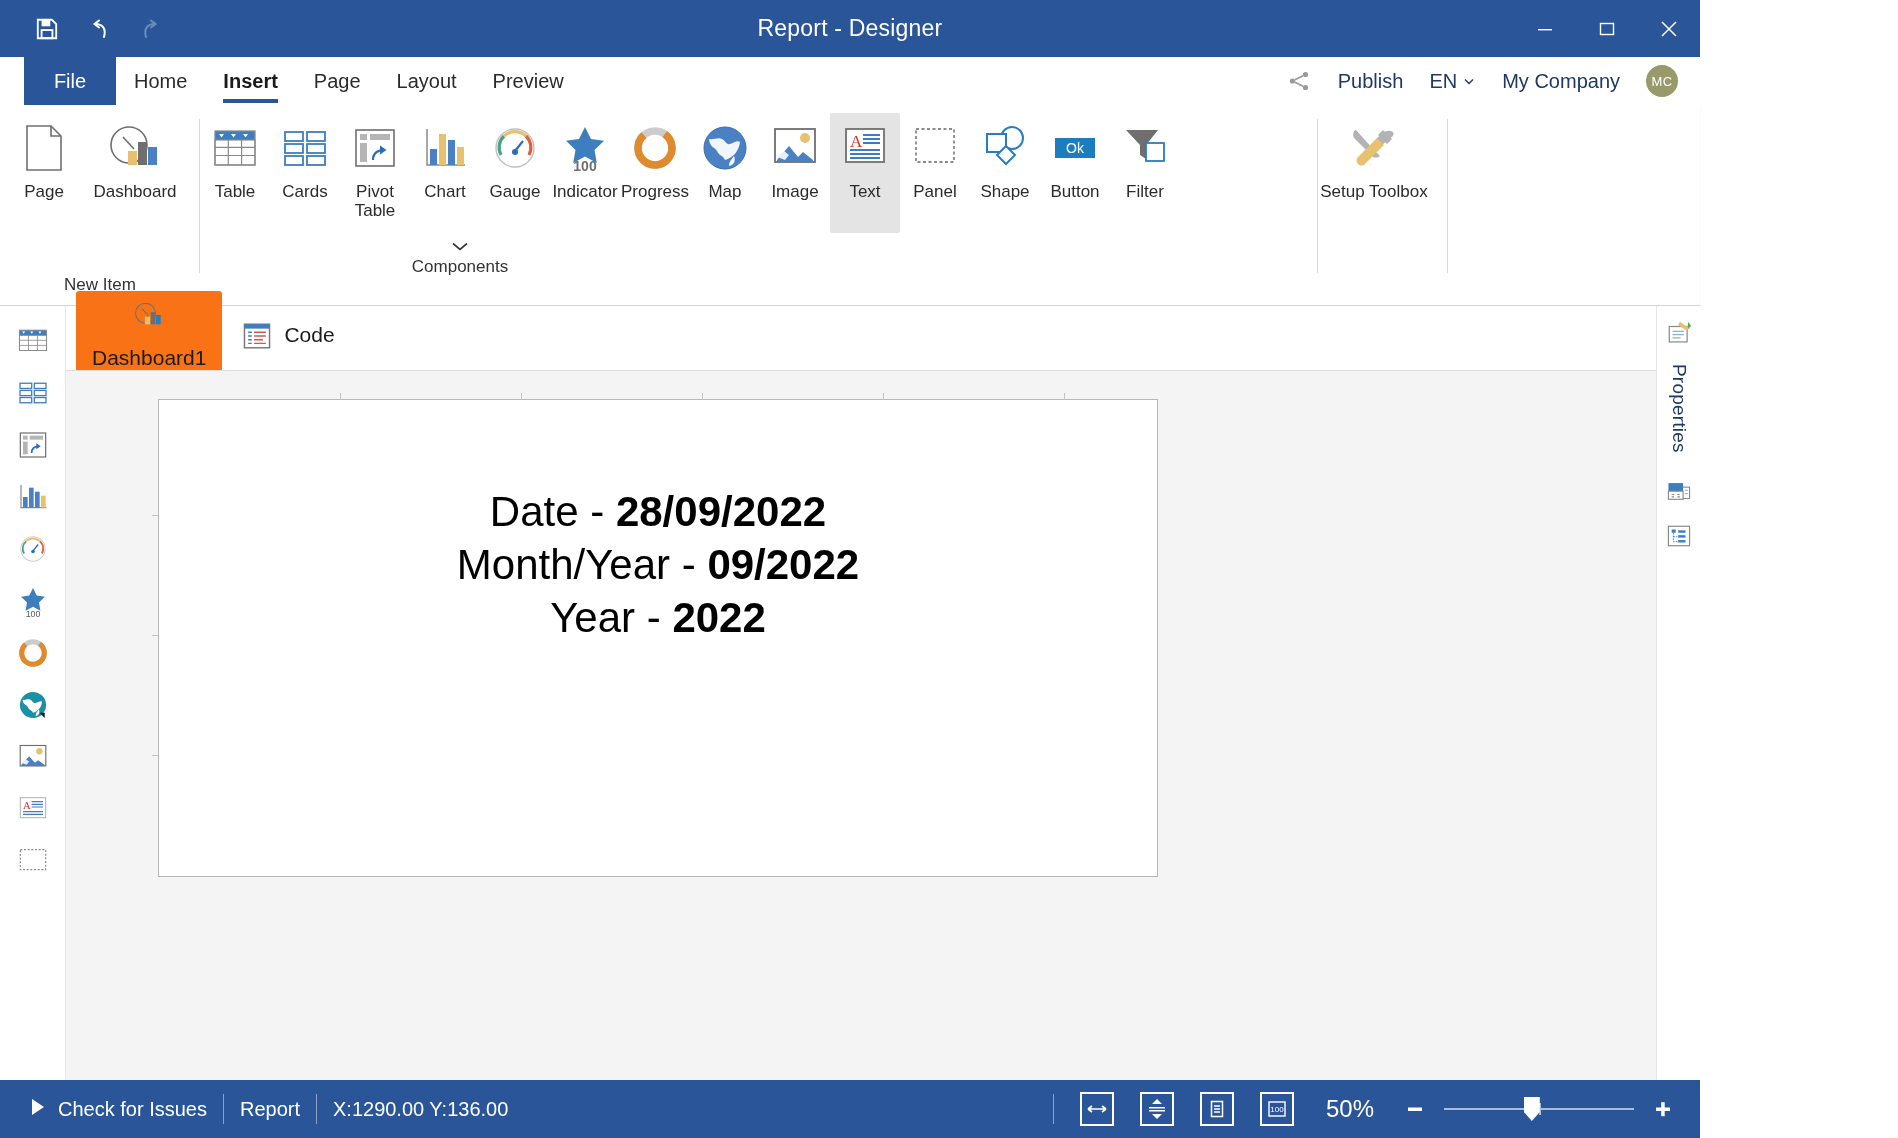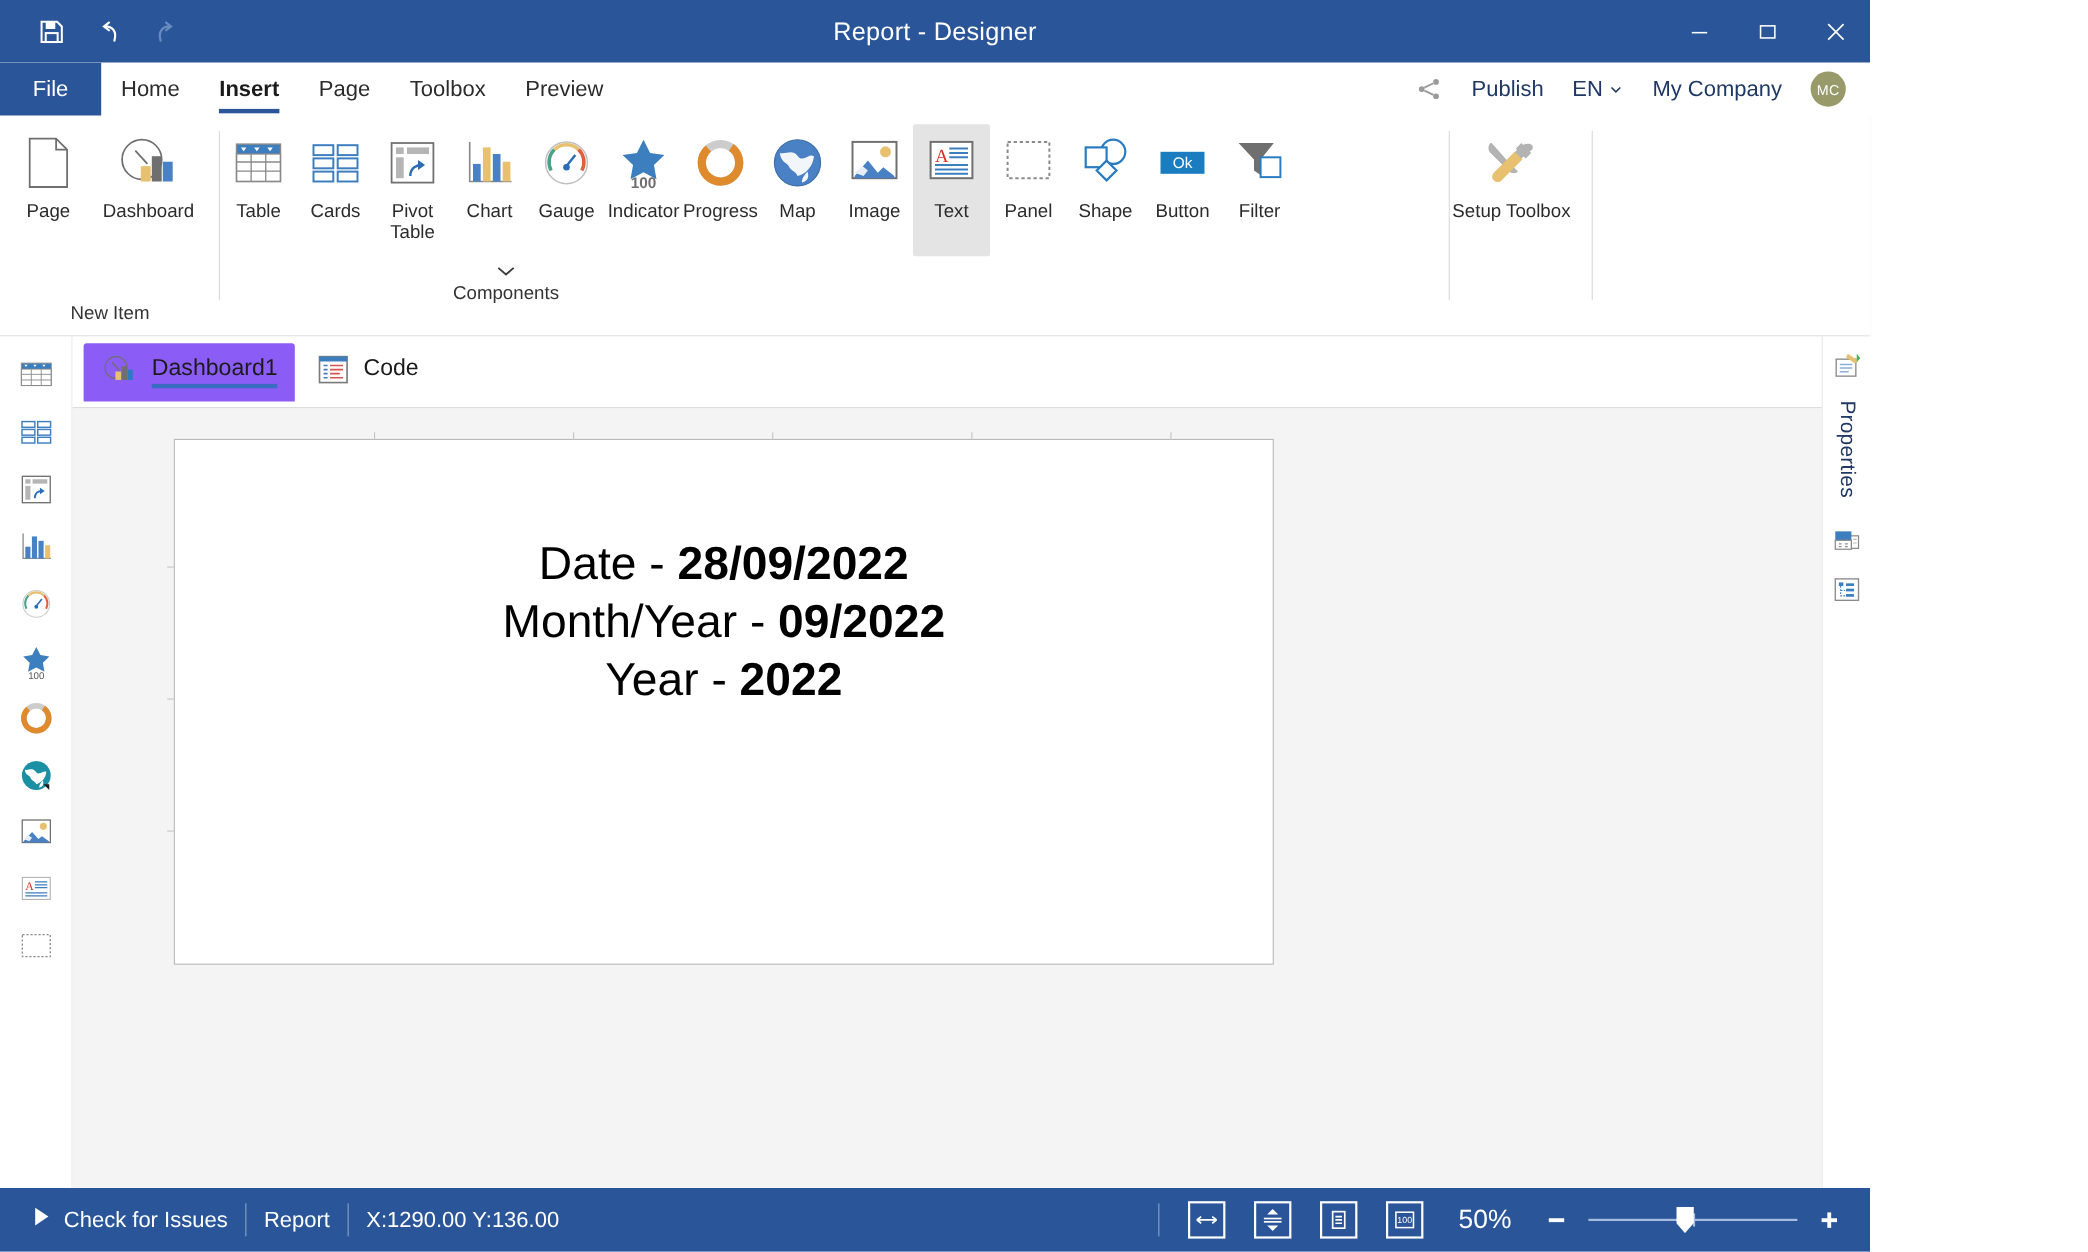--- a/index.html
+++ b/index.html
@@ -29,21 +29,21 @@
   }
   .wincontrols { margin-left: auto; display: flex; align-items: center; height: 57px; }
   .wc {
     width: 62px; height: 57px; display: flex; align-items: center; justify-content: center;
     cursor: pointer;
   }
 
   
   .menubar {
     height: 48px; background: #ffffff; display: flex; align-items: stretch; flex: none;
-    position: relative; z-index: 4;
+    position: relative; z-index: 4; padding-left: 24px;
   }
   .file-tab {
     background: #2a5699; color: #fff; width: 92px;
     display: flex; align-items: center; justify-content: center;
     font-size: 20px; cursor: pointer;
   }
   .mtab {
     display: flex; align-items: center; padding: 0 18px; font-size: 20px; color: #2b2b2b;
     cursor: pointer; position: relative;
   }
@@ -98,21 +98,21 @@
 
   .workarea { flex: 1; display: flex; flex-direction: column; min-width: 0; }
   .doc-tabs {
     height: 64px; background: #ffffff; display: flex; align-items: center;
     padding-left: 10px; gap: 4px; flex: none;
   }
   .dtab {
     display: flex; align-items: center; gap: 12px; padding: 9px 16px; cursor: pointer;
     border-radius: 3px 3px 0 0; position: relative;
   }
-  .dtab.active { background: #8b5cf6; }
+  .dtab.active { background: #f97316; flex-direction: column; }
   .dtab .dt-label { font-size: 21px; color: #1b1b1b; position: relative; padding-bottom: 6px; }
   .dtab.active .dt-label::after {
     content: ""; position: absolute; left: 0; right: 0; bottom: 0; height: 4px; background: #3a6cbf;
   }
   .canvas-outer {
     flex: 1; background: #f4f4f4; border-top: 1px solid #dddddd; position: relative;
     padding: 28px 0 12px 22px; min-height: 0; overflow: hidden;
   }
   .page {
     width: 1000px; height: 478px; background: #ffffff; border: 1px solid #b8b8b8;
@@ -209,21 +209,21 @@
           </svg>
       </div>
     </div>
   </div>
 
   <div class="menubar">
     <div class="file-tab">File</div>
     <div class="mtab">Home</div>
     <div class="mtab active">Insert</div>
     <div class="mtab">Page</div>
-    <div class="mtab">Toolbox</div>
+    <div class="mtab">Layout</div>
     <div class="mtab">Preview</div>
     <div class="menu-right">
       <div class="mr-item">
         <svg width="26" height="26" viewBox="0 0 24 24" fill="none" stroke="#9a9a9a" stroke-width="1.6">
           <circle cx="18" cy="6" r="2.4" fill="#9a9a9a" stroke="none"></circle>
           <circle cx="18" cy="18" r="2.4" fill="#9a9a9a" stroke="none"></circle>
           <circle cx="6" cy="12" r="2.4" fill="#9a9a9a" stroke="none"></circle>
           <path d="M8.2 10.8 15.8 7.1M8.2 13.2l7.6 3.7"></path>
         </svg>
       </div>

